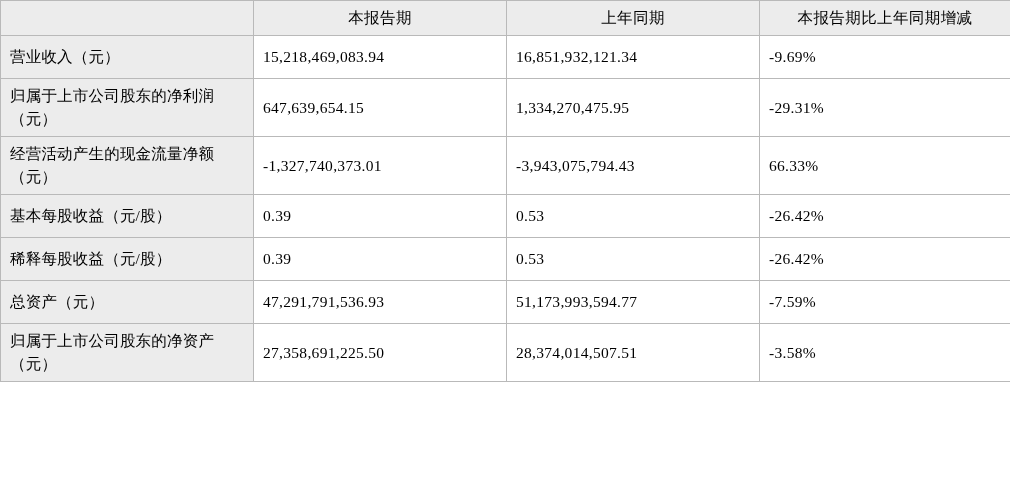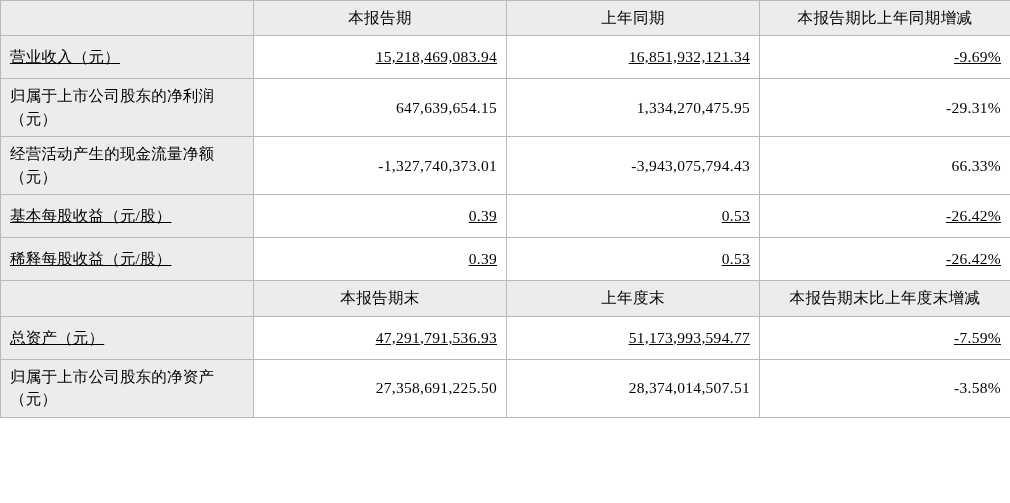--- a/index.html
+++ b/index.html
@@ -44,26 +44,25 @@
     text-align: center;
     font-size: 15.5px;
     letter-spacing: 0.4px;
   }
   .label {
     background: #ececec;
     text-align: left;
     letter-spacing: 0.2px;
   }
   .num {
-    text-align: right;
     font-family: "Liberation Serif", "DejaVu Serif", serif;
     letter-spacing: 0.3px;
     padding-right: 11px;
   }
-  .row-tall td { height: 30px; text-decoration: underline; }
+  .row-tall td { height: 30px; }
 </style>
 </head>
 <body>
 
 <div class="sheet">
   <table class="fin">
     <colgroup>
       <col class="c0">
         <col class="c1">
         <col class="c2">
@@ -107,26 +106,20 @@
       </tr>
 
       <tr class="row-tall">
         <td class="label">稀释每股收益（元/股）</td>
         <td class="num">0.39</td>
         <td class="num">0.53</td>
         <td class="num">-26.42%</td>
       </tr>
 
 
-      <tr>
-        <td class="hdr-blank"></td>
-        <td class="hdr">本报告期末</td>
-        <td class="hdr">上年度末</td>
-        <td class="hdr">本报告期末比上年度末增减</td>
-      </tr>
 
       <tr class="row-tall">
         <td class="label">总资产（元）</td>
         <td class="num">47,291,791,536.93</td>
         <td class="num">51,173,993,594.77</td>
         <td class="num">-7.59%</td>
       </tr>
 
       <tr>
         <td class="label">归属于上市公司股东的净资产（元）</td>

